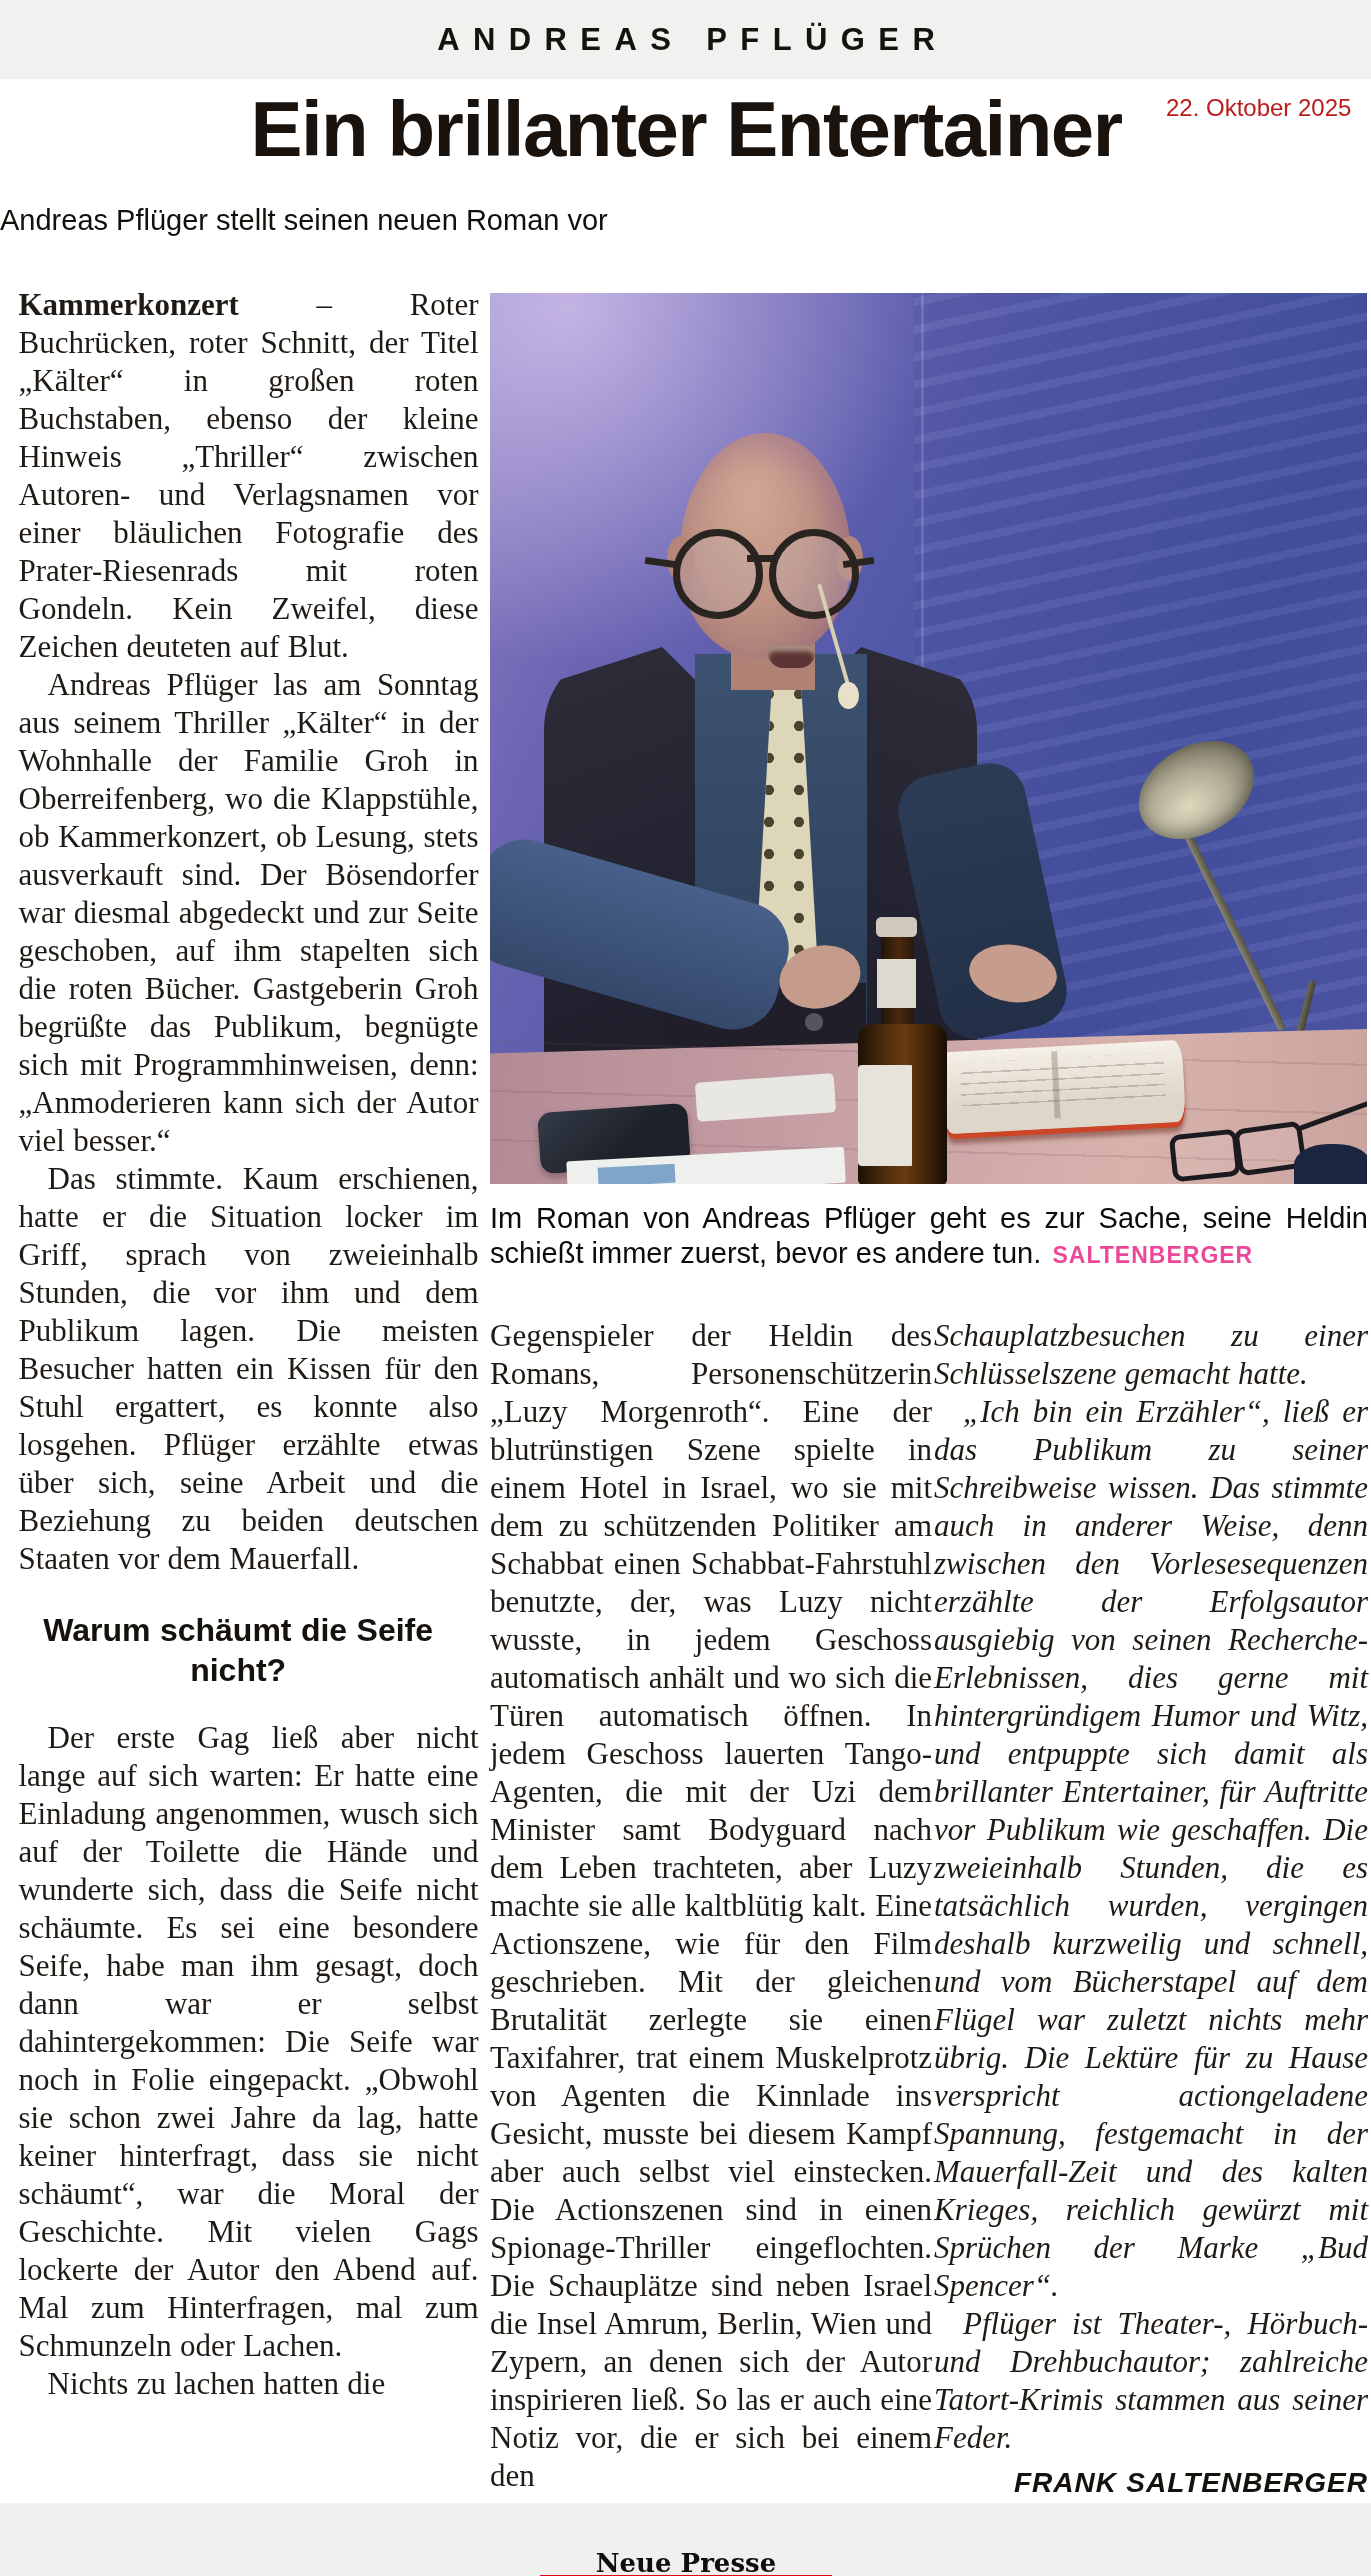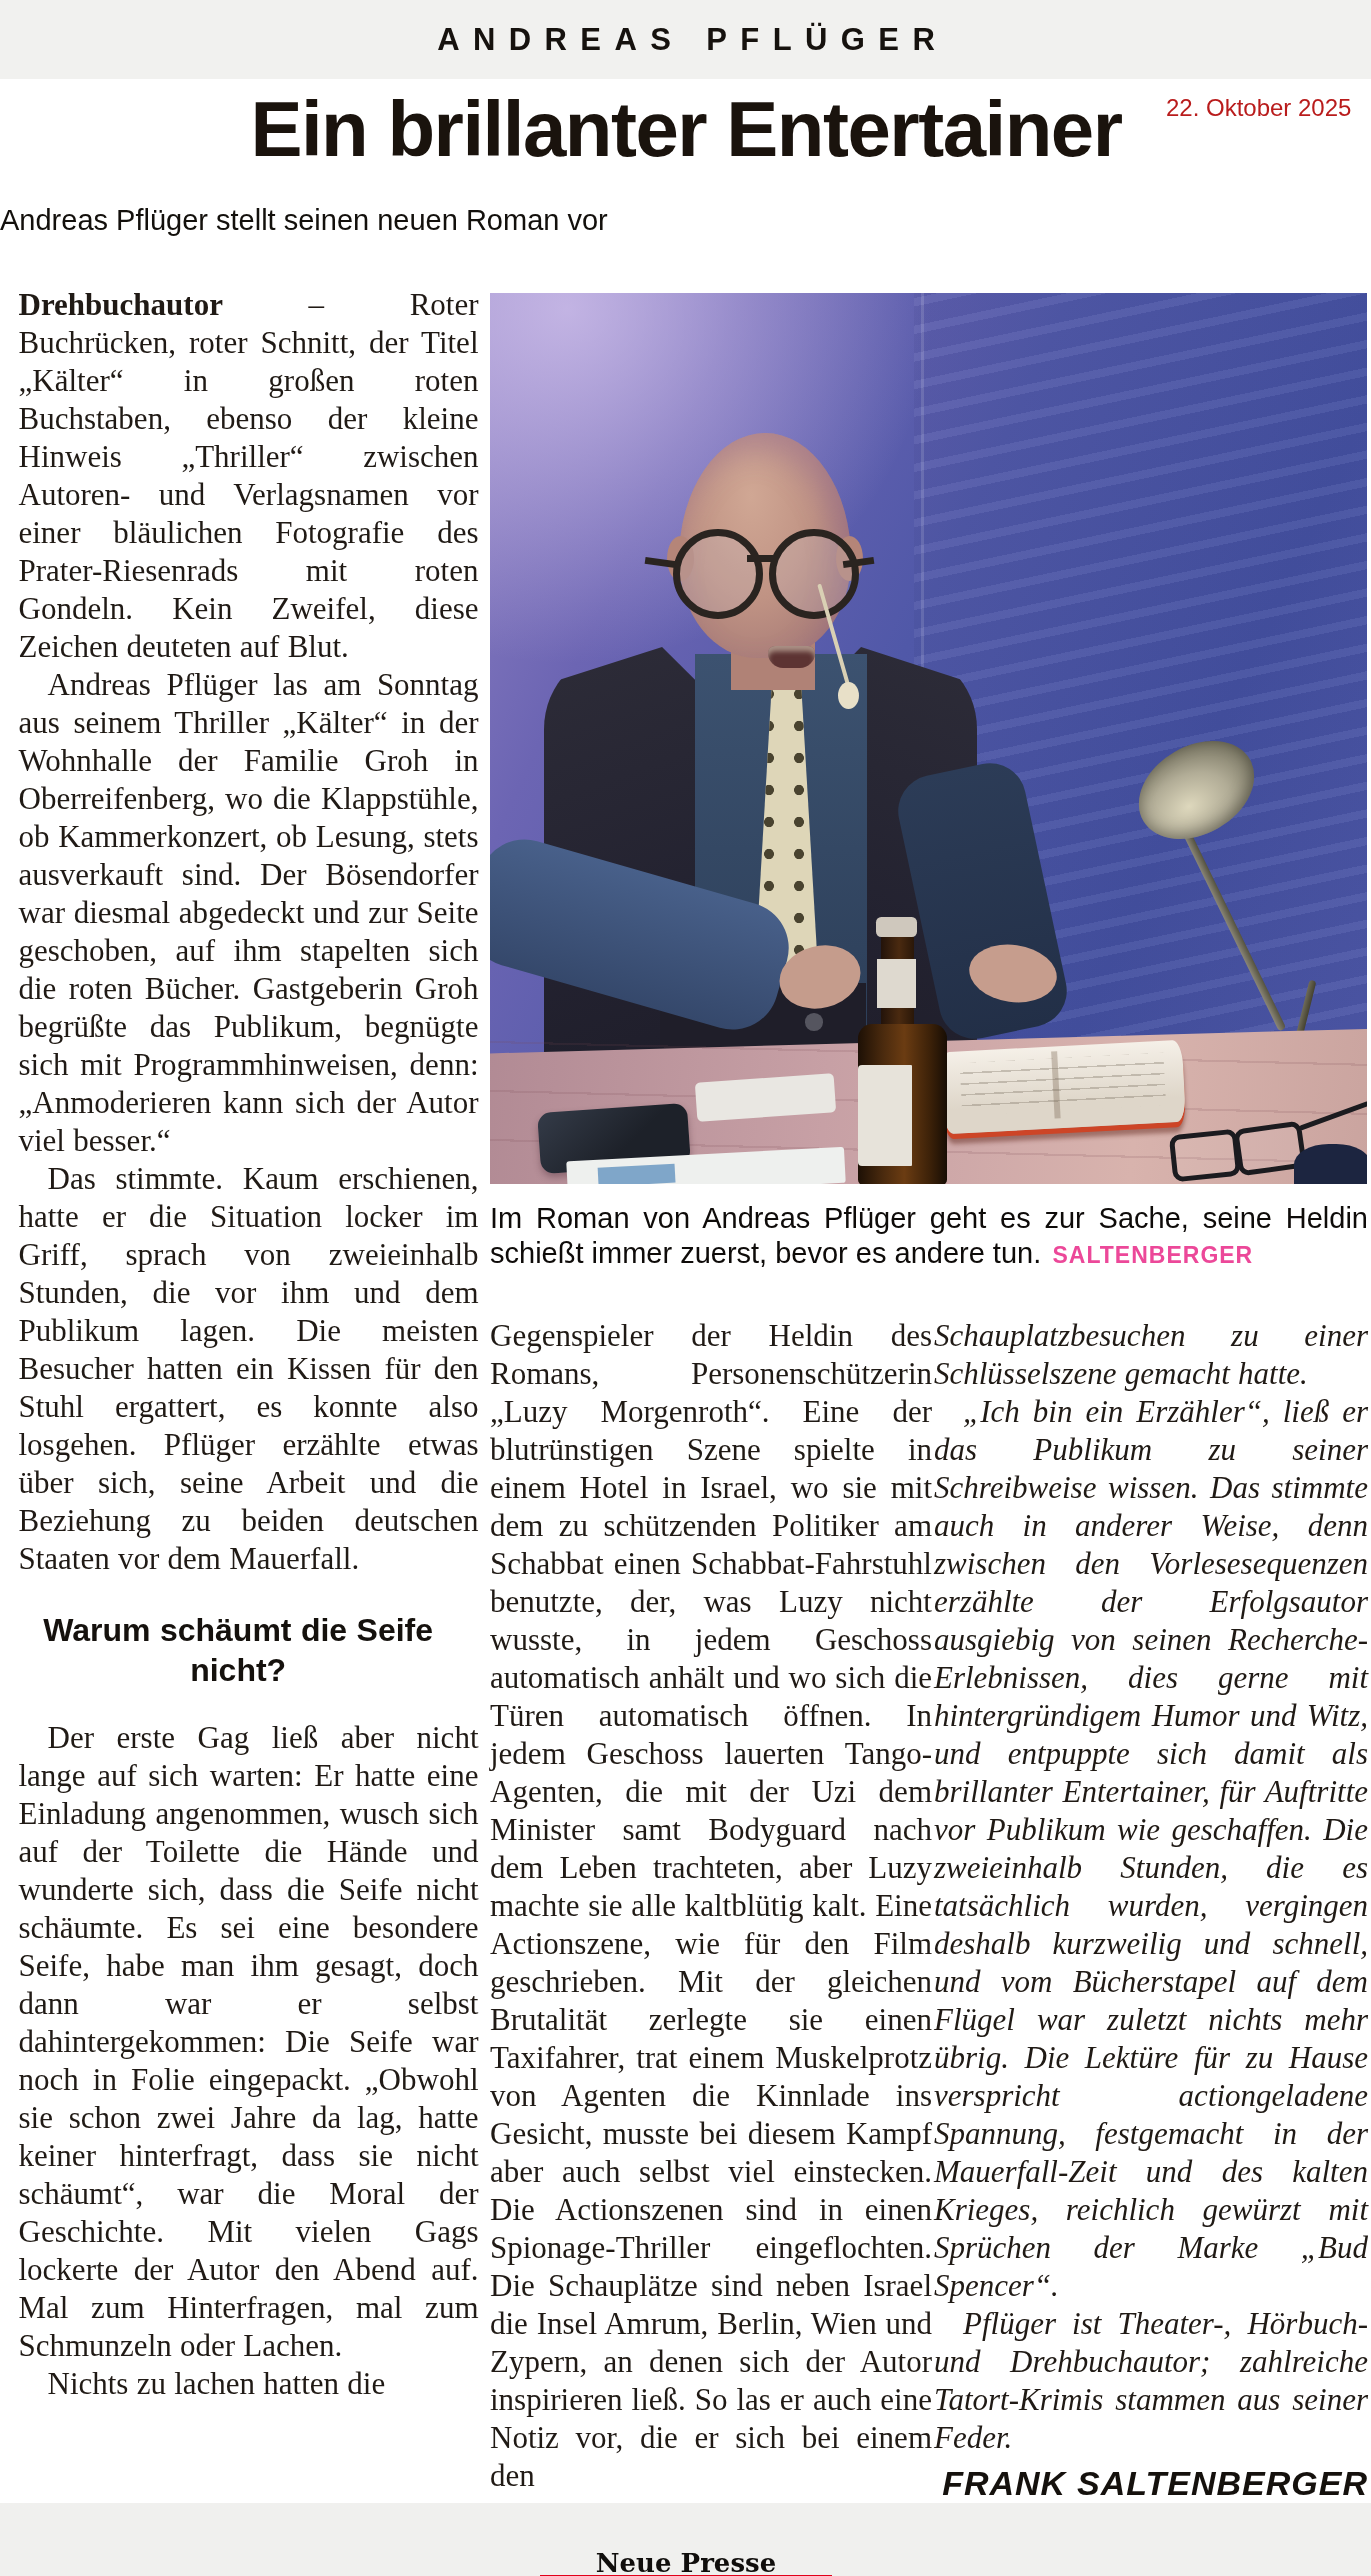--- a/index.html
+++ b/index.html
@@ -42,21 +42,21 @@
   .col-left  { left:18.5px;   top:286px;  width:460px; }
   .col-mid   { left:490px;  top:1317px; width:442px; }
   .col-right { left:934px; top:1317px; width:434px;font-style:italic; }
   .crosshead {
     font-family:"Liberation Sans", sans-serif; font-weight:700;
     font-size:32px; line-height:40px; text-align:center;
     margin:32px 31px 29px 10.3px; color:#15110d; text-indent:0;
   }
   .byline {
     font-family:"Liberation Sans", sans-serif; font-weight:700;
-    font-size:34px; letter-spacing:1px; text-align:right; margin-top:7.2px;
+    font-size:28px; letter-spacing:1px; text-align:right; margin-top:7.2px;
     color:#15110d;
   }
 
   
   .photo {
     position:absolute; left:490px; top:293px; width:877px; height:891px;
     overflow:hidden;
     background:linear-gradient(115deg,#8d80c2 0%,#6c65b3 20%,#5058a8 45%,#4450a0 72%,#4f58a8 100%);
   }
   .photo * { position:absolute; }
@@ -200,21 +200,21 @@
   <header class="band">
     <div class="band-title">ANDREAS PFLÜGER</div>
   </header>
 
   <div class="date">22. Oktober 2025</div>
 
   <h1 class="title">Ein brillanter Entertainer</h1>
   <h2 class="subtitle">Andreas Pflüger stellt seinen neuen Roman vor</h2>
 
   <section class="col col-left">
-    <p class="para"><strong>Drehbuchautor</strong><span> – Roter Buchrücken, roter Schnitt, der Titel „Kälter“ in großen roten Buchstaben, ebenso der kleine Hinweis „Thriller“ zwischen Autoren- und Verlagsnamen vor einer bläulichen Fotografie des Prater-Riesenrads mit roten Gondeln. Kein Zweifel, diese Zeichen deuteten auf Blut.</span></p>
+    <p class="para"><strong>Kammerkonzert</strong><span> – Roter Buchrücken, roter Schnitt, der Titel „Kälter“ in großen roten Buchstaben, ebenso der kleine Hinweis „Thriller“ zwischen Autoren- und Verlagsnamen vor einer bläulichen Fotografie des Prater-Riesenrads mit roten Gondeln. Kein Zweifel, diese Zeichen deuteten auf Blut.</span></p>
     <p class="para indent">Andreas Pflüger las am Sonntag aus seinem Thriller „Kälter“ in der Wohnhalle der Familie Groh in Oberreifenberg, wo die Klappstühle, ob Kammerkonzert, ob Lesung, stets ausverkauft sind. Der Bösendorfer war diesmal abgedeckt und zur Seite geschoben, auf ihm stapelten sich die roten Bücher. Gastgeberin Groh begrüßte das Publikum, begnügte sich mit Programmhinweisen, denn: „Anmoderieren kann sich der Autor viel besser.“</p>
     <p class="para indent">Das stimmte. Kaum erschienen, hatte er die Situation locker im Griff, sprach von zweieinhalb Stunden, die vor ihm und dem Publikum lagen. Die meisten Besucher hatten ein Kissen für den Stuhl ergattert, es konnte also losgehen. Pflüger erzählte etwas über sich, seine Arbeit und die Beziehung zu beiden deutschen Staaten vor dem Mauerfall.</p>
     <h3 class="crosshead">Warum schäumt die Seife nicht?</h3>
     <p class="para indent">Der erste Gag ließ aber nicht lange auf sich warten: Er hatte eine Einladung angenommen, wusch sich auf der Toilette die Hände und wunderte sich, dass die Seife nicht schäumte. Es sei eine besondere Seife, habe man ihm gesagt, doch dann war er selbst dahintergekommen: Die Seife war noch in Folie eingepackt. „Obwohl sie schon zwei Jahre da lag, hatte keiner hinterfragt, dass sie nicht schäumt“, war die Moral der Geschichte. Mit vielen Gags lockerte der Autor den Abend auf. Mal zum Hinterfragen, mal zum Schmunzeln oder Lachen.</p>
     <p class="para indent">Nichts zu lachen hatten die</p>
   </section>
 
   <figure class="photo" style="margin:0">
     <div class="wall-light"></div>
     <div class="wall-corner"></div>

